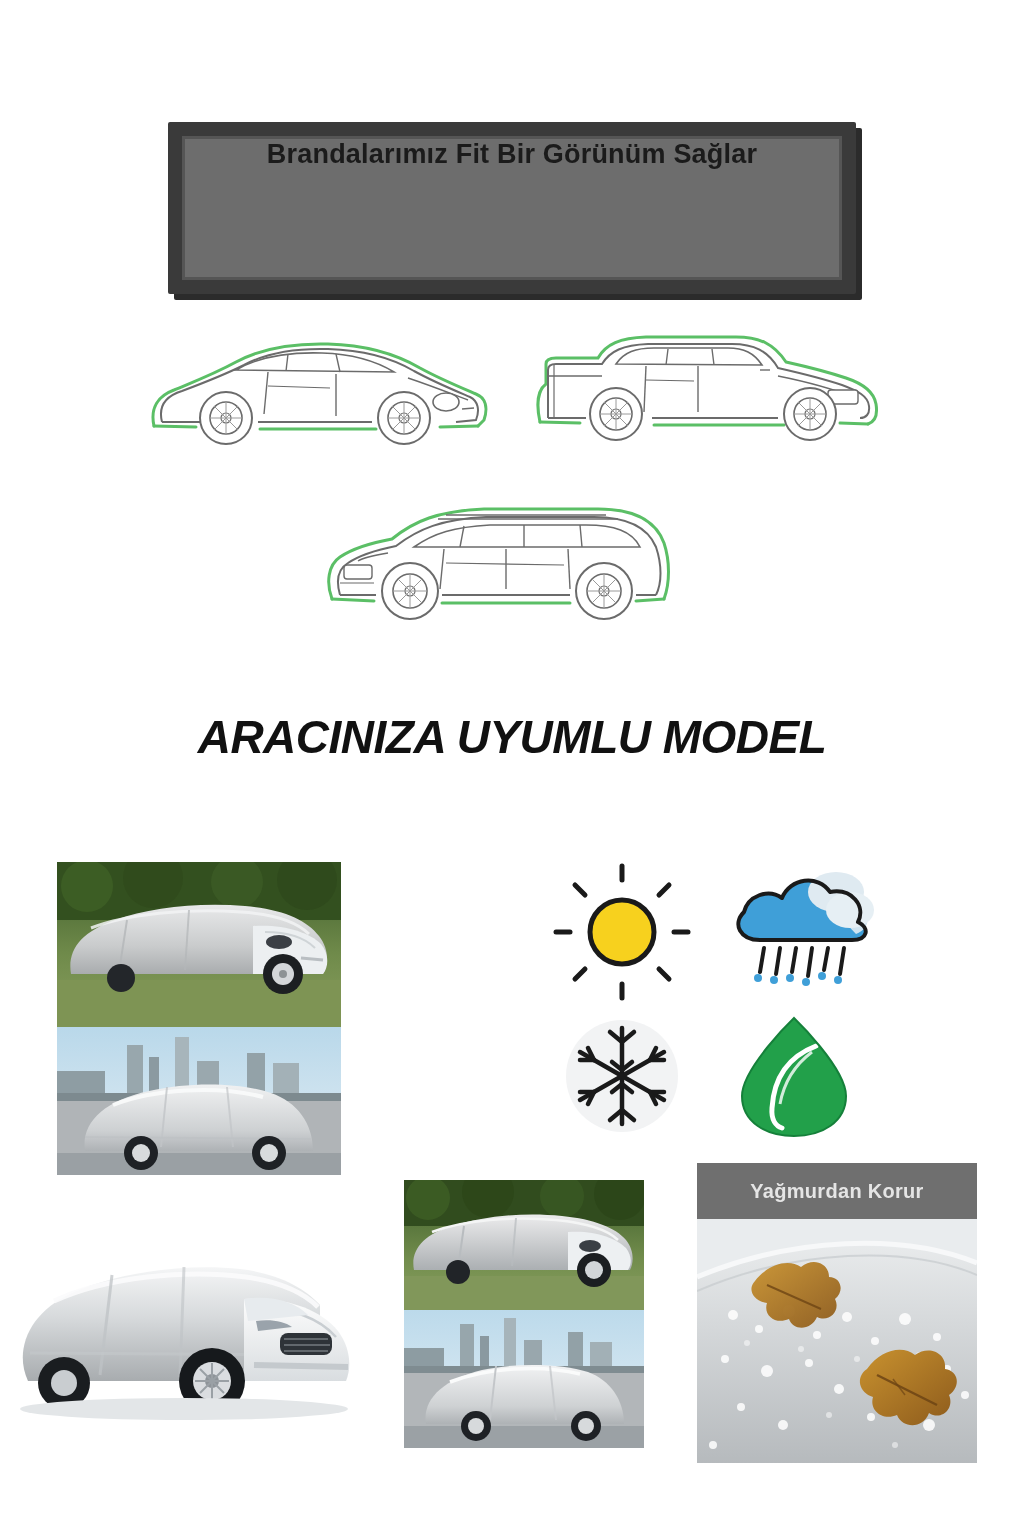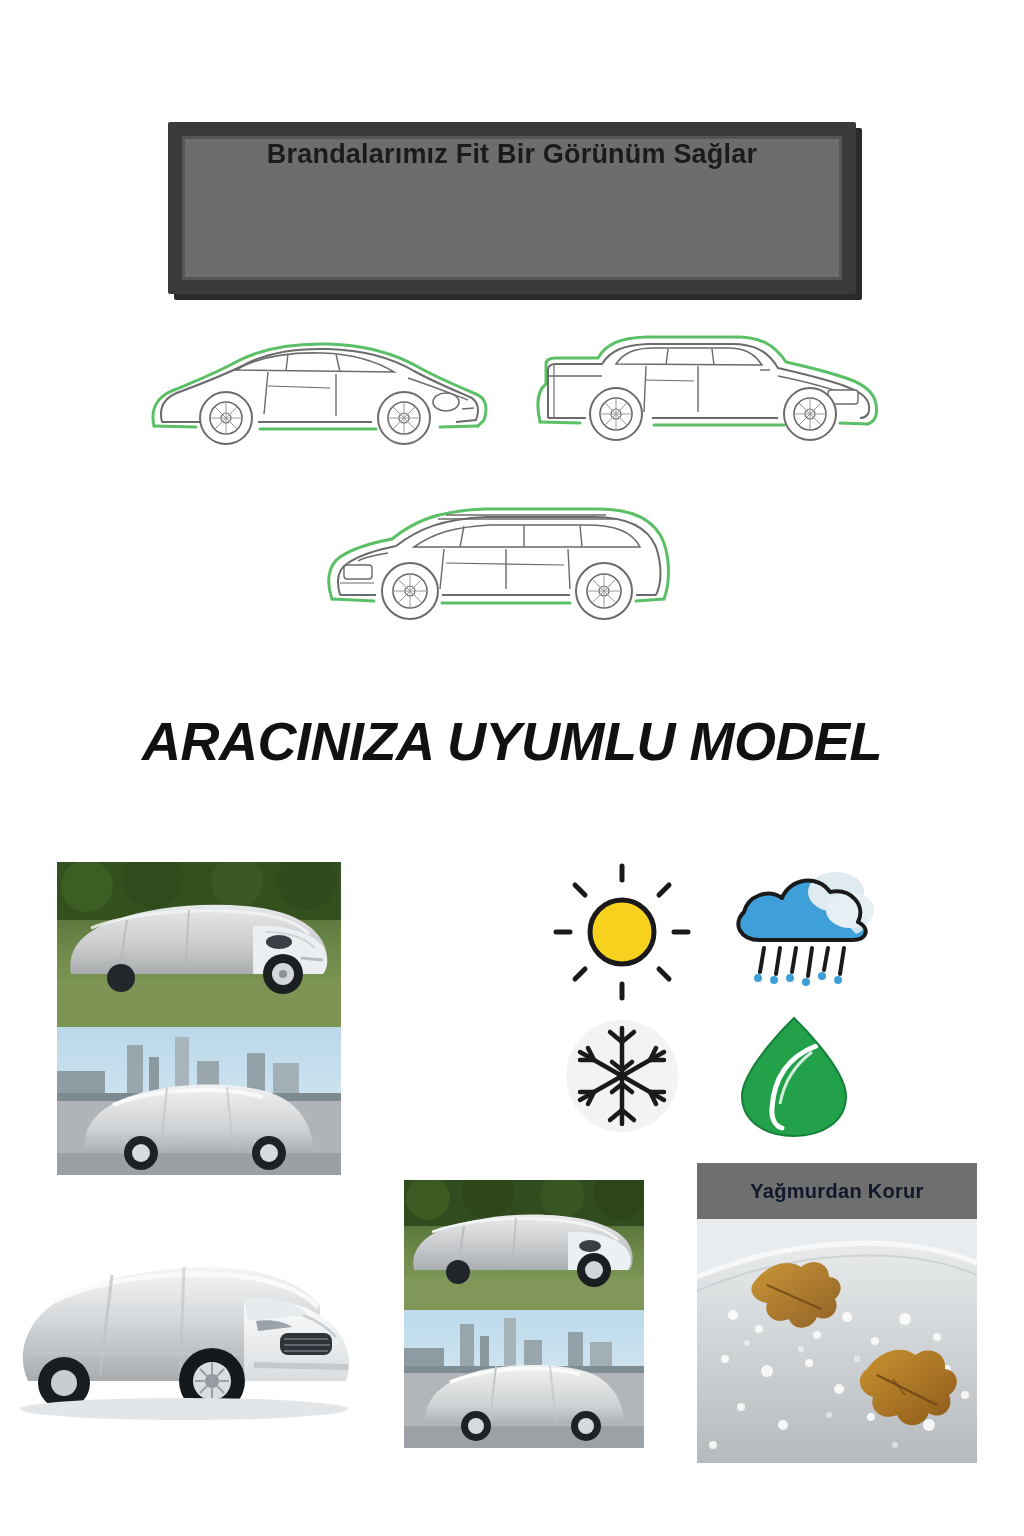--- a/index.html
+++ b/index.html
@@ -65,21 +65,21 @@
   .veh-coupe  { left: 140px; top: 20px; }
   .veh-truck  { left: 528px; top: 8px; }
   .veh-suv    { left: 318px; top: 185px; }
 
   
   .headline {
     position: absolute;
     left: 0; top: 710px;
     width: 1024px;
     text-align: center;
-    font-size: 54px;
+    font-size: 46px;
     font-weight: bold;
     font-style: italic;
     color: #111;
     letter-spacing: -0.5px;
   }
 
   
   .photo {
     position: absolute;
     overflow: hidden;
@@ -98,21 +98,21 @@
   .ph-d { left: 404px; top: 1310px; width: 240px; height: 138px; }
 
   
   .rain-panel { position: absolute; left: 697px; top: 1163px; width: 280px; height: 300px; }
   .rain-header {
     position: absolute; left: 0; top: 0; width: 280px; height: 56px;
     background: #6f6f6f;
     display: flex; align-items: center; justify-content: center;
   }
   .rain-header span {
-    color: #0f172a;
+    color: #e5e5e5;
     font-size: 20px;
     font-weight: bold;
     letter-spacing: .3px;
   }
   .rain-photo {
     position: absolute; left: 0; top: 56px; width: 280px; height: 244px;
     overflow: hidden;
   }
 
   

